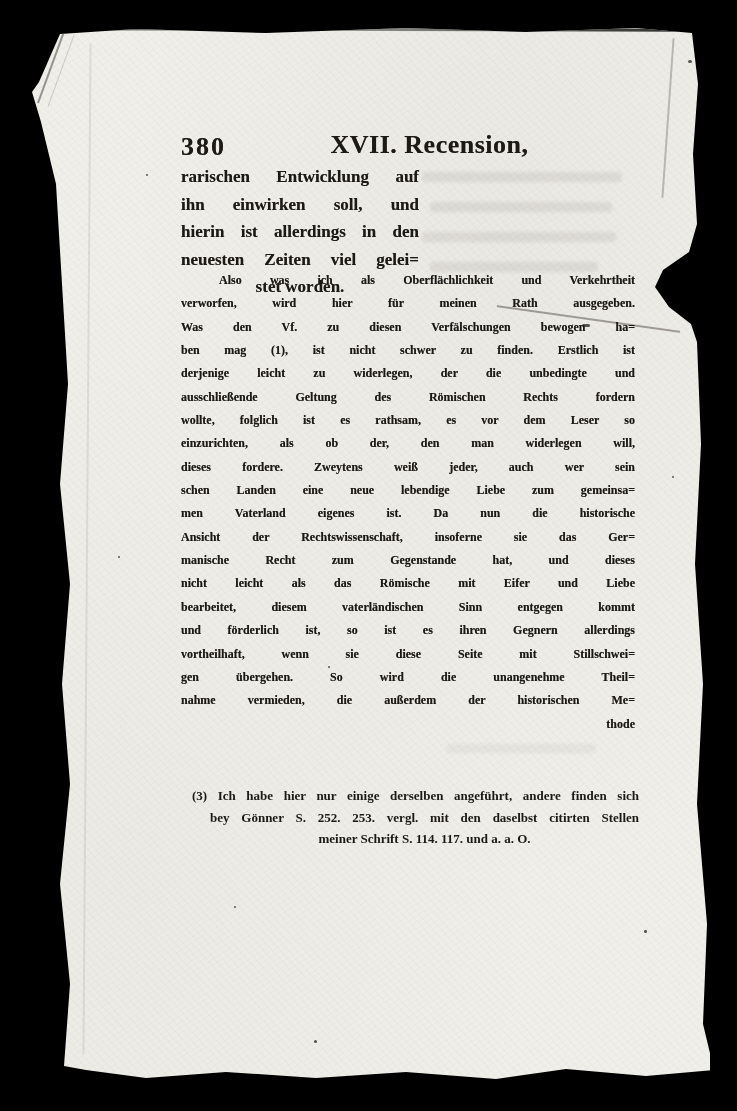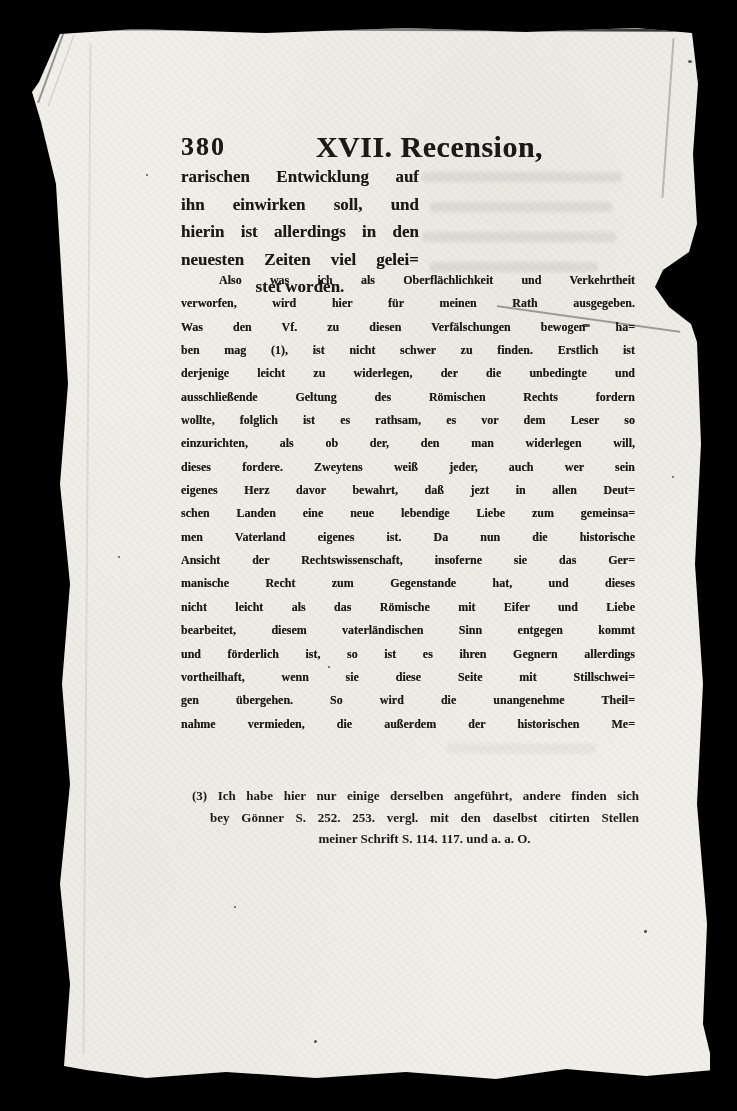--- a/index.html
+++ b/index.html
@@ -63,21 +63,21 @@
   .speck { position:absolute; background:rgba(25,22,18,.7); border-radius:50%; }
 
   
   .header-row { position:absolute; left:155px; top:106px; width:453px; height:30px; }
   .page-number {
     position:absolute; left:0; top:2px;
     font-size:26px; font-weight:700; letter-spacing:2px;
   }
   .running-title {
     position:absolute; left:50%; transform:translateX(-50%); margin-left:22px; top:0;
-    font-size:30px; font-weight:700; letter-spacing:.5px; white-space:nowrap;
+    font-size:26px; font-weight:700; letter-spacing:.5px; white-space:nowrap;
   }
 
   .textblock { font-weight:700; text-shadow:0 0 .4px rgba(25,20,15,.55); }
   .intro-par   { position:absolute; left:155px; top:139px;  width:238px; font-size:17px; }
   .intro-par .line { line-height:27.6px; }
   .body-par    { position:absolute; left:155px; top:245px;  width:454px; font-size:12px; }
   .body-par .line { line-height:23.35px; }
   .footnote    { position:absolute; left:166px; top:761px;  width:447px; font-size:13px; }
   .footnote .line { line-height:21.6px; text-shadow:none; }
 
@@ -134,31 +134,31 @@
     <div class="body-par textblock">
         <div class="line j ind">Also was ich als Oberflächlichkeit und Verkehrtheit</div>
         <div class="line j">verworfen, wird hier für meinen Rath ausgegeben.</div>
         <div class="line j">Was den Vf. zu diesen Verfälschungen bewogen ha=</div>
         <div class="line j">ben mag (1), ist nicht schwer zu finden. Erstlich ist</div>
         <div class="line j">derjenige leicht zu widerlegen, der die unbedingte und</div>
         <div class="line j">ausschließende Geltung des Römischen Rechts fordern</div>
         <div class="line j">wollte, folglich ist es rathsam, es vor dem Leser so</div>
         <div class="line j">einzurichten, als ob der, den man widerlegen will,</div>
         <div class="line j">dieses fordere. Zweytens weiß jeder, auch wer sein</div>
-        <div class="line j">eigenes Herz davor bewahrt, daß jezt in allen Deut=</div>
         <div class="line j">schen Landen eine neue lebendige Liebe zum gemeinsa=</div>
         <div class="line j">men Vaterland eigenes ist. Da nun die historische</div>
         <div class="line j">Ansicht der Rechtswissenschaft, insoferne sie das Ger=</div>
         <div class="line j">manische Recht zum Gegenstande hat, und dieses</div>
         <div class="line j">nicht leicht als das Römische mit Eifer und Liebe</div>
         <div class="line j">bearbeitet, diesem vaterländischen Sinn entgegen kommt</div>
         <div class="line j">und förderlich ist, so ist es ihren Gegnern allerdings</div>
         <div class="line j">vortheilhaft, wenn sie diese Seite mit Stillschwei=</div>
         <div class="line j">gen übergehen. So wird die unangenehme Theil=</div>
         <div class="line j">nahme vermieden, die außerdem der historischen Me=</div>
+        <div class="line r">thode</div>
       </div>
 
     <div class="footnote textblock">
         <div class="line j">(3) Ich habe hier nur einige derselben angeführt, andere finden sich</div>
         <div class="line j ind">bey Gönner S. 252. 253. vergl. mit den daselbst citirten Stellen</div>
         <div class="line l ind">meiner Schrift S. 114. 117. und a. a. O.</div>
       </div>
   </div>
 </div>
 

